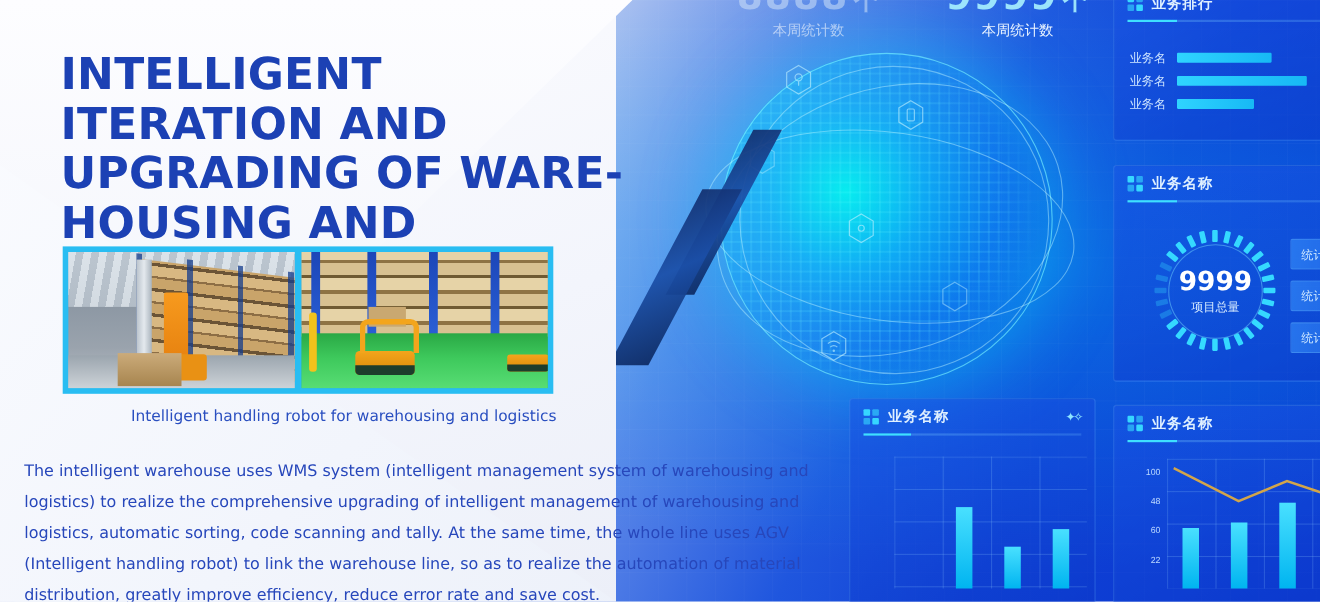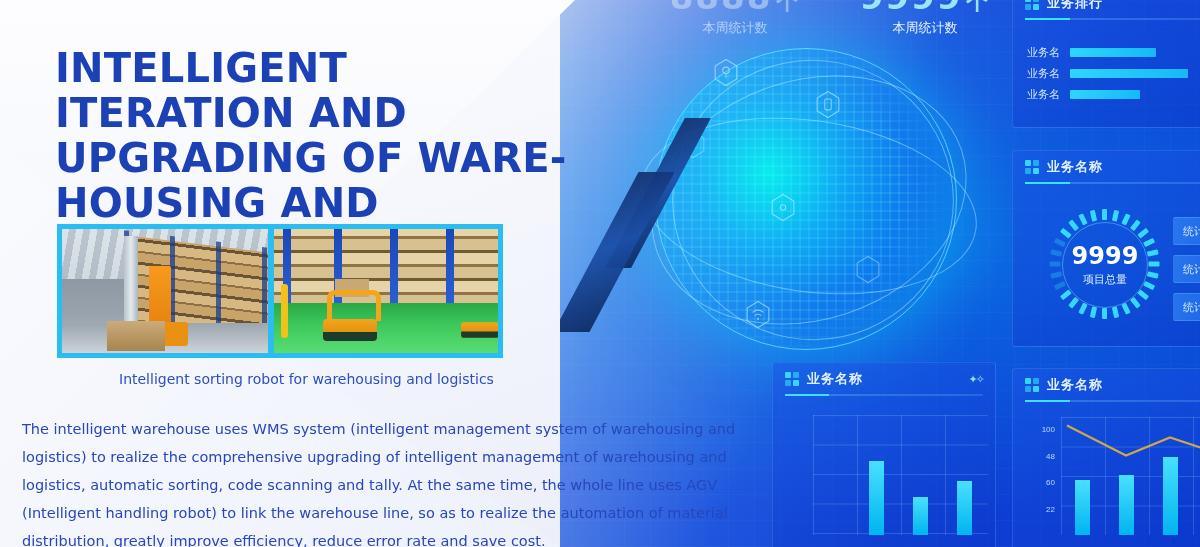--- a/index.html
+++ b/index.html
@@ -464,16 +464,16 @@
         <div class="body"></div>
         <div class="dark"></div>
       </div>
       <div class="agv" style="left:80%;transform:scale(.7);">
         <div class="body"></div>
         <div class="dark"></div>
       </div>
     </div>
   </div>
 
-  <div class="caption">Intelligent sorting robot for warehousing and logistics</div>
+  <div class="caption">Intelligent handling robot for warehousing and logistics</div>
   <div class="body-copy">The intelligent warehouse uses WMS system (intelligent management system of warehousing and logistics) to realize the comprehensive upgrading of intelligent management of warehousing and logistics, automatic sorting, code scanning and tally. At the same time, the whole line uses AGV (Intelligent handling robot) to link the warehouse line, so as to realize the automation of material distribution, greatly improve efficiency, reduce error rate and save cost.</div>
 
 </div>
 
 </body></html>

